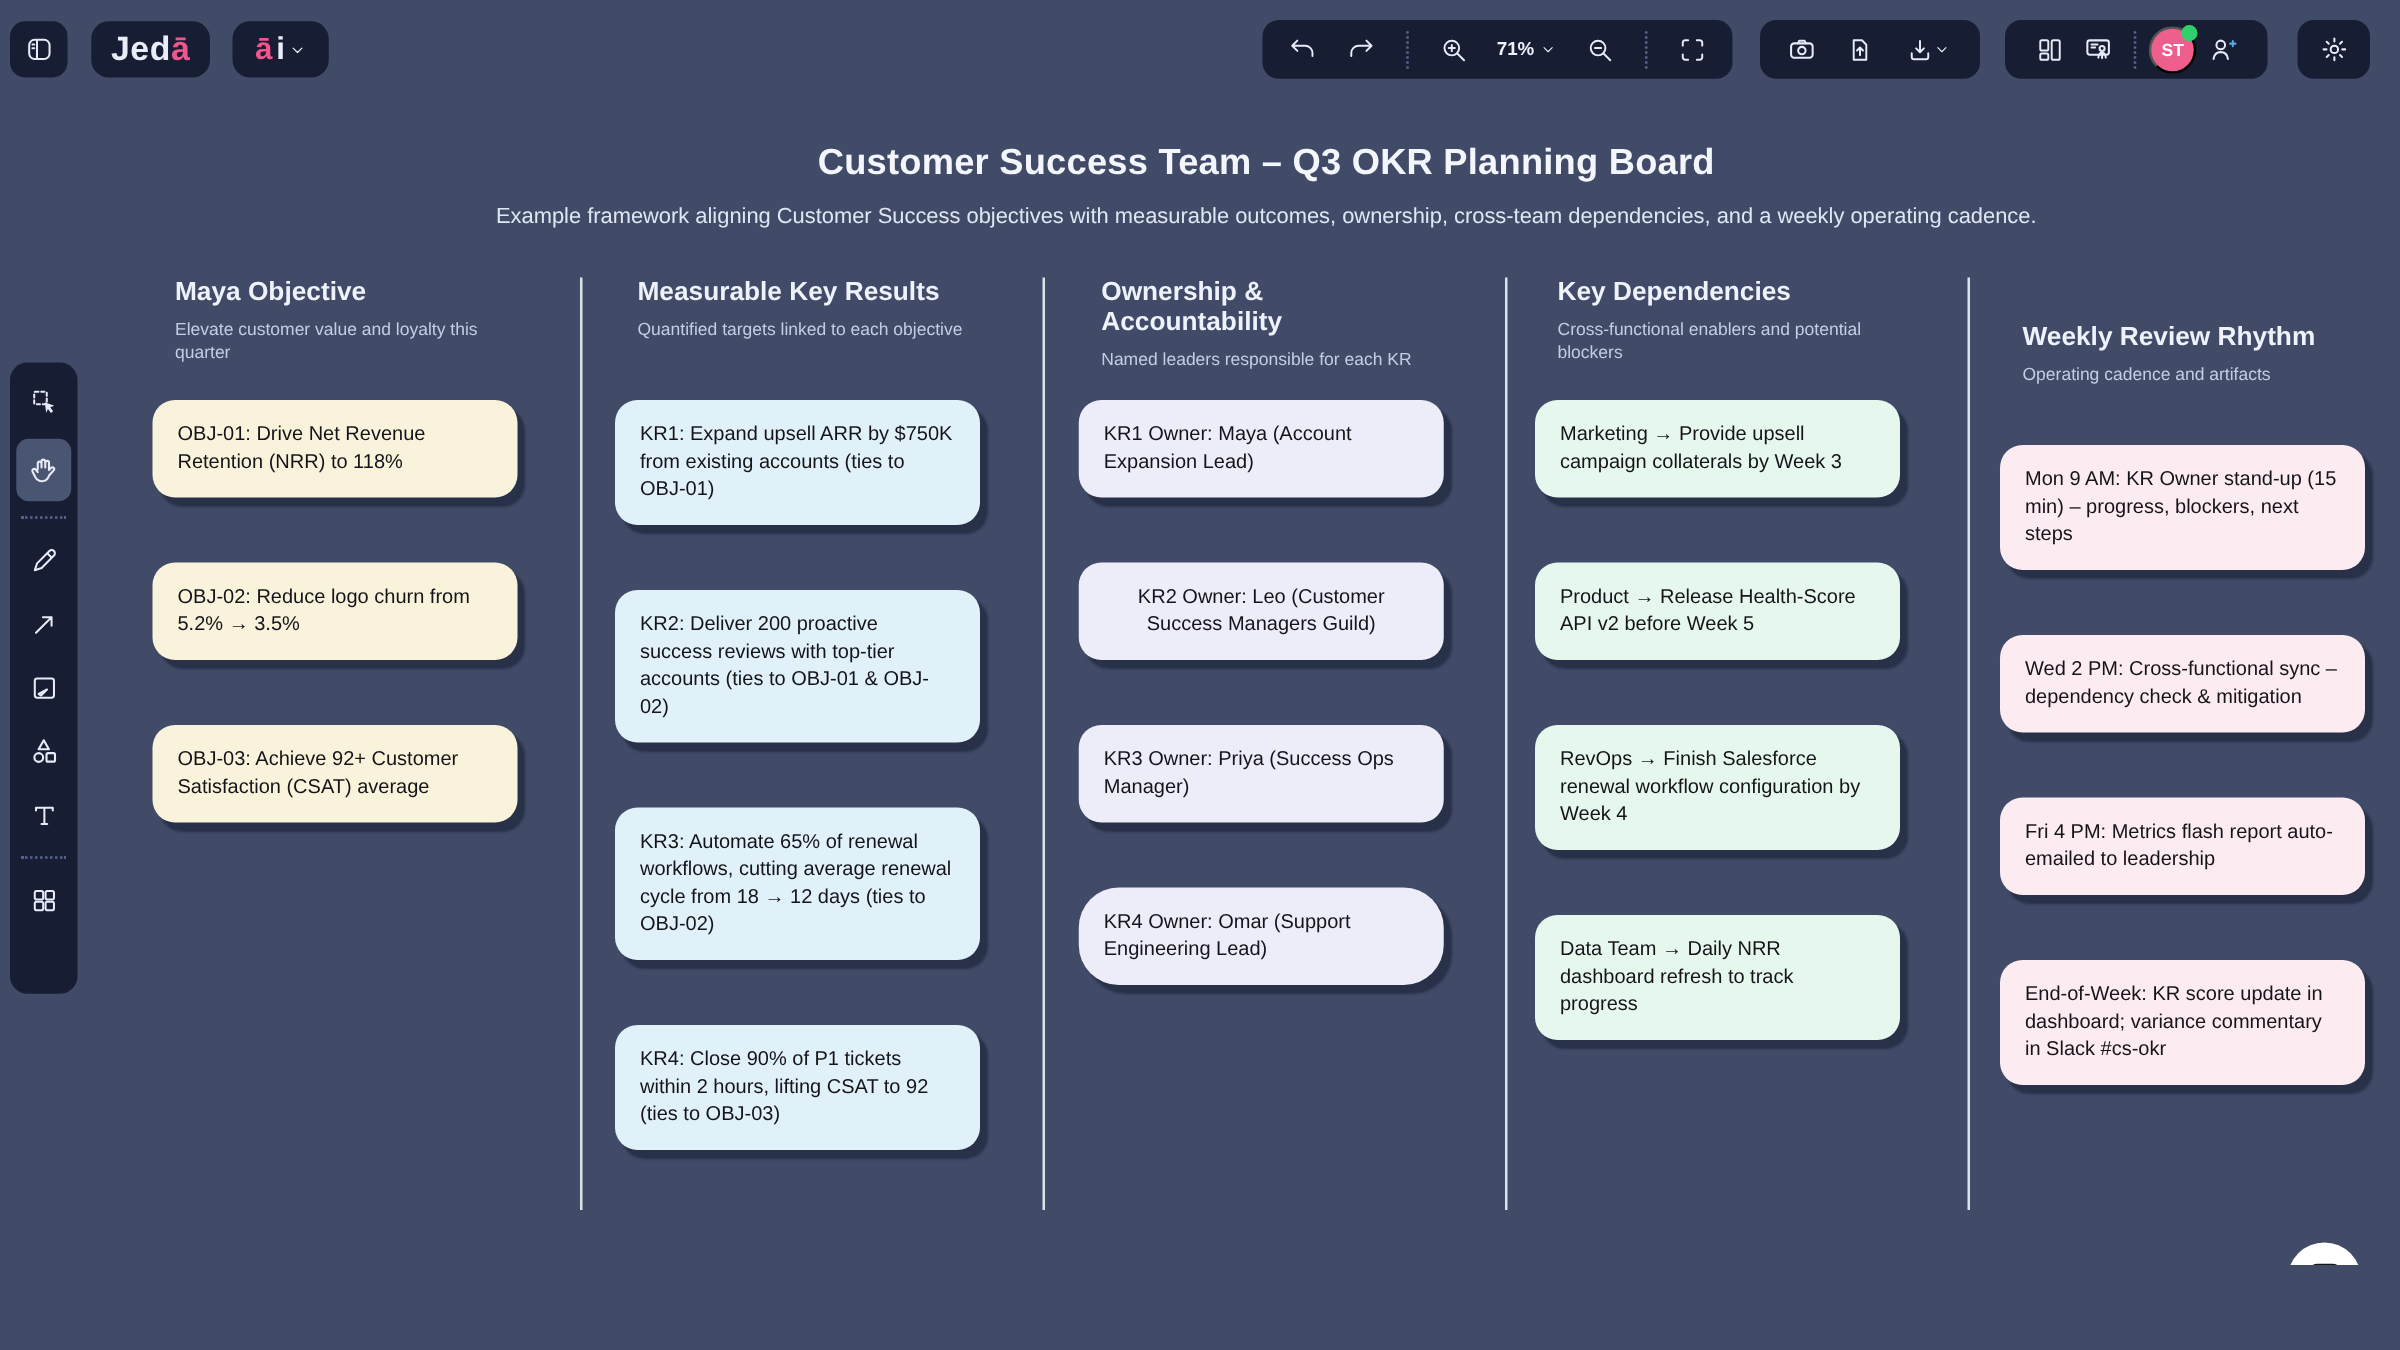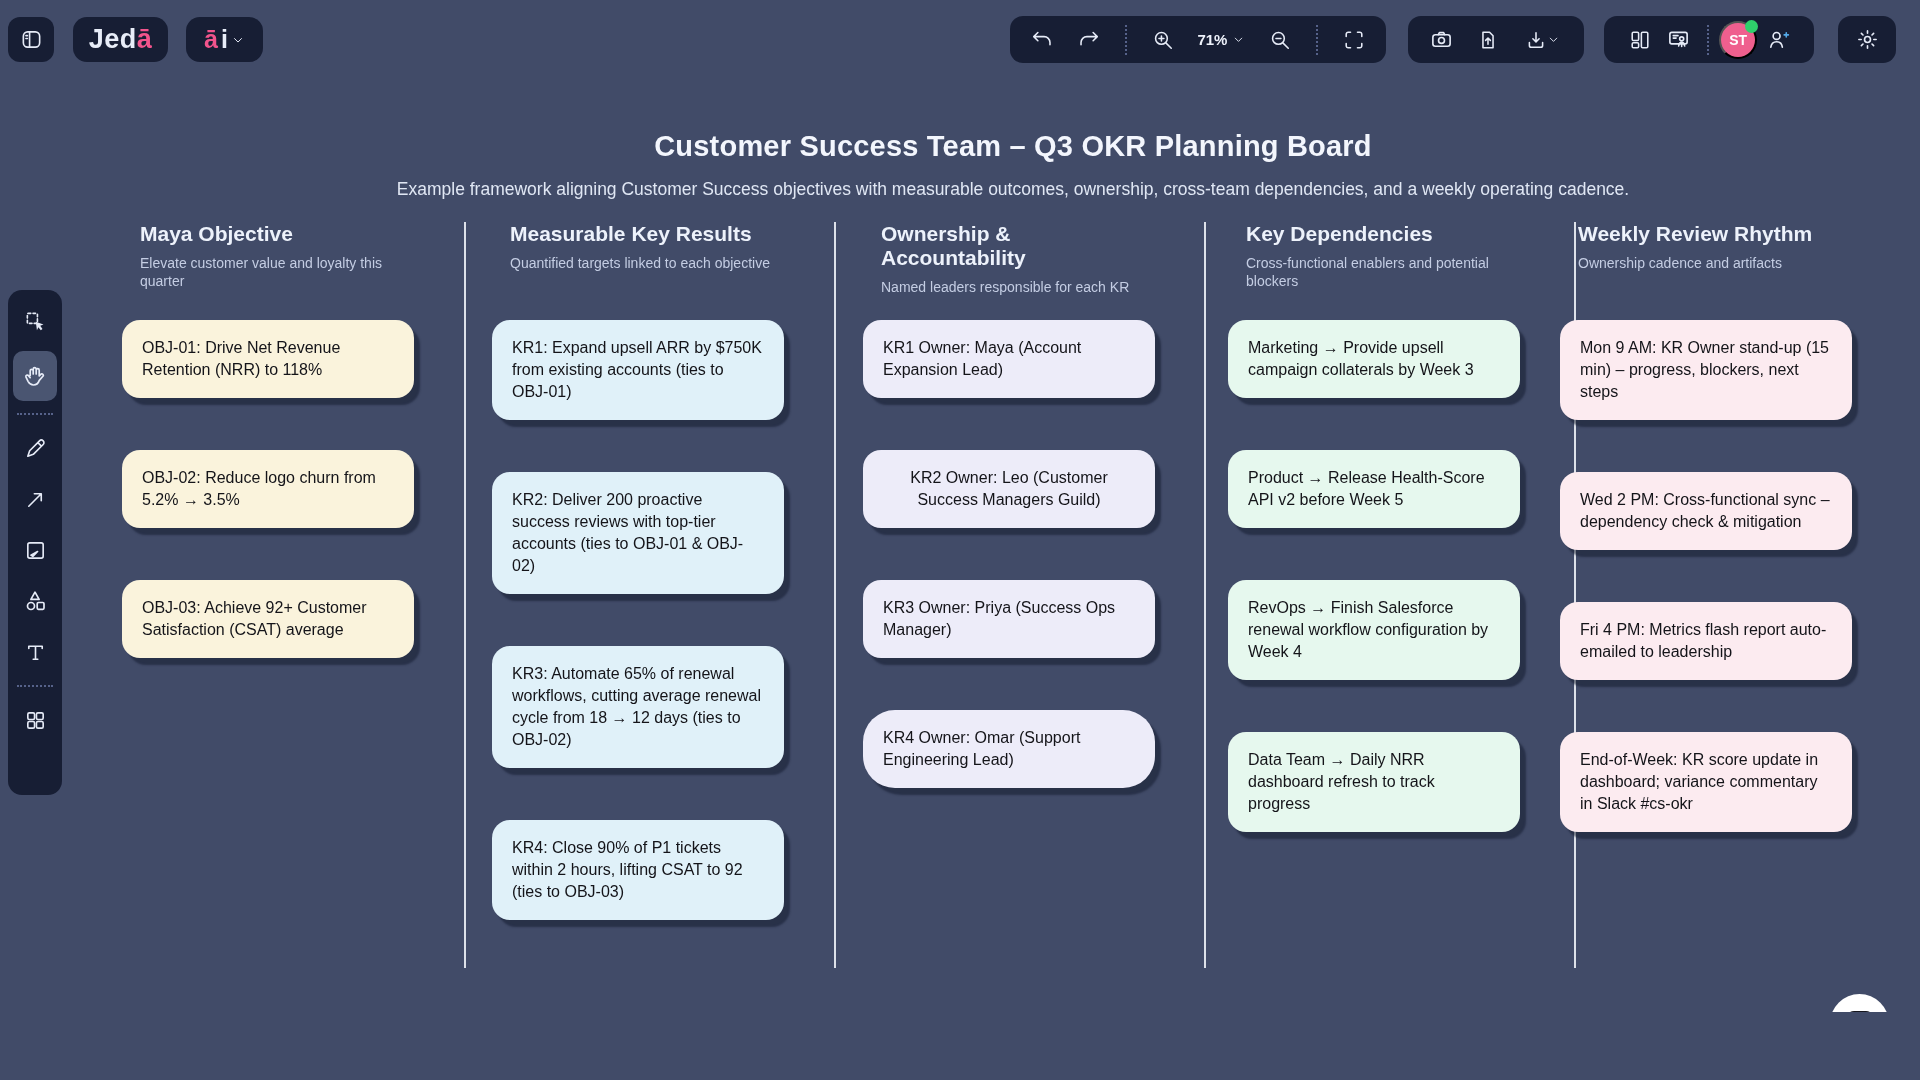--- a/index.html
+++ b/index.html
@@ -30,31 +30,31 @@
   .avatar .online{position:absolute;top:-3px;right:-3px;width:13px;height:13px;border-radius:50%;background:#2fd06b;}
   
   .sidebar{position:absolute;left:8px;top:290px;width:54px;height:505px;background:#171e34;border-radius:14px;
            display:flex;flex-direction:column;align-items:center;padding:10px 0;box-sizing:border-box;gap:9px;}
   .sbtn{width:44px;height:42px;display:flex;align-items:center;justify-content:center;background:transparent;
         border:none;border-radius:10px;cursor:pointer;padding:0;}
   .sbtn.active{background:#4a5571;height:50px;}
   .hsep{width:36px;border-top:2px dotted #56628a;margin:3px 0;}
   
   .board-head{position:absolute;left:106px;right:0;top:114px;text-align:center;}
-  .board-head h1{margin:16px;font-size:29px;font-weight:600;color:#f3f6fd;letter-spacing:.2px;}
+  .board-head h1{margin:0;font-size:29px;font-weight:600;color:#f3f6fd;letter-spacing:.2px;}
   .board-head p{margin:15px 0 0;font-size:17.5px;color:#e0e7f4;}
   
   .vdiv{position:absolute;top:222px;height:746px;width:2px;background:rgba(243,246,250,.88);}
   .col{position:absolute;top:222px;width:292px;}
   .col h2{margin:0;padding-left:18px;font-size:21px;font-weight:600;color:#edf2fb;}
   .col .col-sub{margin:8px 0 0;padding-left:18px;font-size:14px;line-height:1.32;color:#c4cde3;max-width:262px;}
   .col .notes{position:absolute;top:98px;left:0;right:0;display:flex;flex-direction:column;gap:52px;}
   .note{border-radius:18px;padding:17px 20px;font-size:16px;line-height:22px;color:#141419;
         box-shadow:6px 7px 2px rgba(18,24,44,.52);cursor:pointer;}
-  .c1{left:122px;} .c2{left:492px;} .c3{left:863px;} .c4{left:1228px;} .c5{left:1560px;}
+  .c1{left:122px;} .c2{left:492px;} .c3{left:863px;} .c4{left:1228px;} .c5{left:1600px;margin-top:36px;}
   
   .fab{position:absolute;left:1830px;top:994px;width:59px;height:59px;border-radius:50%;background:#fff;
        display:flex;align-items:center;justify-content:center;cursor:pointer;border:none;}
   .bubble{position:relative;width:28px;height:26px;background:#16161d;border-radius:8px;
           display:flex;align-items:center;justify-content:center;}
   .bubble span{color:#fff;font-size:15px;font-weight:700;line-height:1;margin-top:-3px;}
   .bubble .dot{position:absolute;bottom:6px;width:3px;height:3px;border-radius:50%;background:#8d8d96;}
   .bubble .dl{left:6px;} .bubble .dr{right:6px;}
   .bubble .tail{position:absolute;bottom:-4px;left:11px;width:0;height:0;
                 border-left:4px solid transparent;border-right:4px solid transparent;border-top:5px solid #16161d;}
@@ -279,21 +279,21 @@
     <p class="col-sub">Cross-functional enablers and potential blockers</p>
     <div class="notes">
         <div class="note" style="background: rgb(230, 248, 238);">Marketing → Provide upsell campaign collaterals by Week 3</div>
         <div class="note" style="background: rgb(230, 248, 238);">Product → Release Health-Score API v2 before Week 5</div>
         <div class="note" style="background: rgb(230, 248, 238);">RevOps → Finish Salesforce renewal workflow configuration by Week 4</div>
         <div class="note" style="background: rgb(230, 248, 238);">Data Team → Daily NRR dashboard refresh to track progress</div>
       </div>
   </section>
   <section class="col c5">
     <h2>Weekly Review Rhythm</h2>
-    <p class="col-sub">Ownership cadence and artifacts</p>
+    <p class="col-sub">Operating cadence and artifacts</p>
     <div class="notes">
         <div class="note" style="background: rgb(252, 235, 240);">Mon 9 AM: KR Owner stand-up (15 min) – progress, blockers, next steps</div>
         <div class="note" style="background: rgb(252, 235, 240);">Wed 2 PM: Cross-functional sync – dependency check &amp; mitigation</div>
         <div class="note" style="background: rgb(252, 235, 240);">Fri 4 PM: Metrics flash report auto-emailed to leadership</div>
         <div class="note" style="background: rgb(252, 235, 240);">End-of-Week: KR score update in dashboard; variance commentary in Slack #cs-okr</div>
       </div>
   </section>
 
   <button class="fab">
     <span class="bubble">

